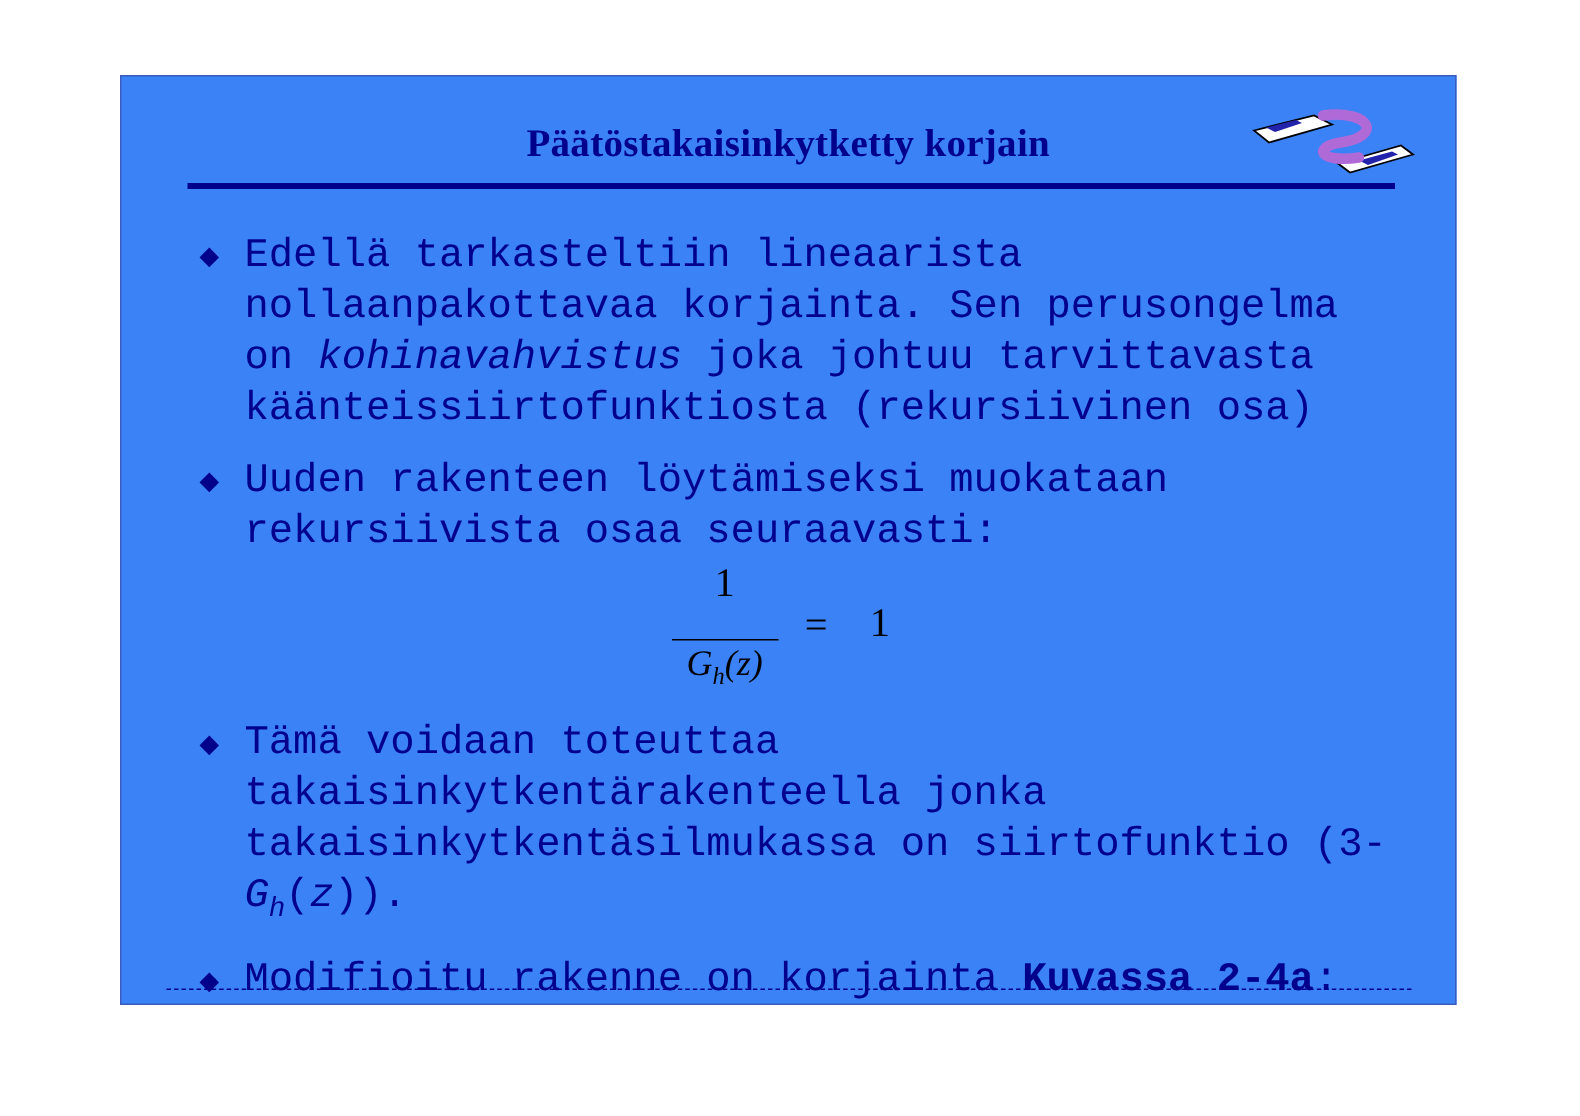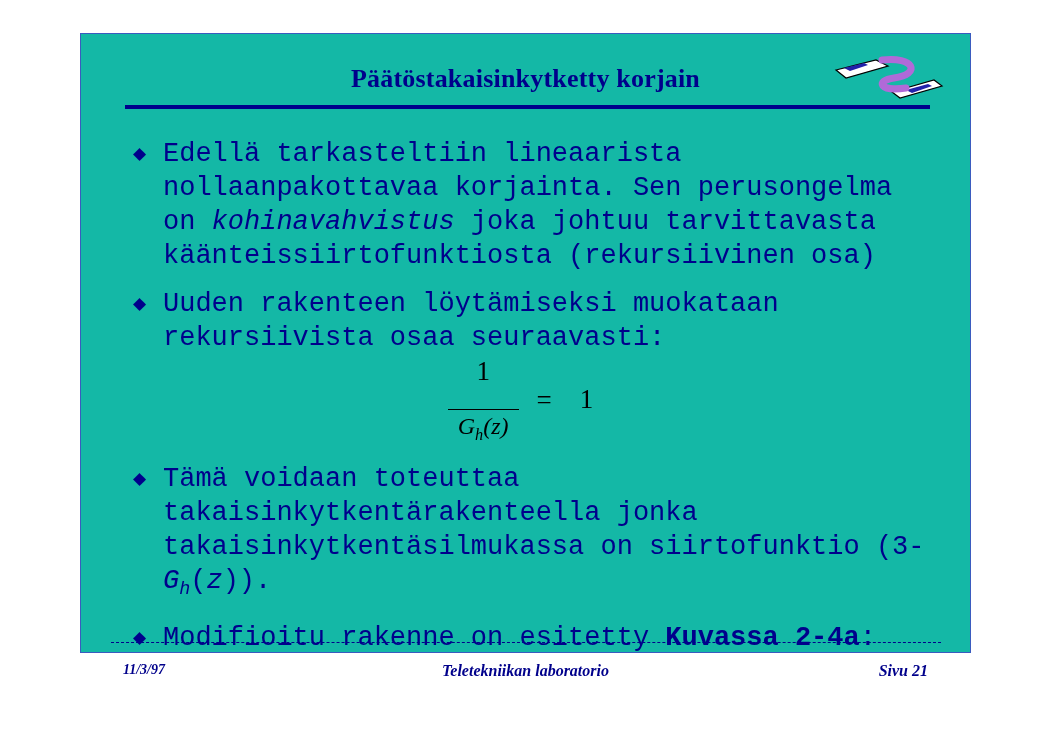--- a/index.html
+++ b/index.html
@@ -9,24 +9,24 @@
   }
   body {
     width: 1053px;
     height: 744px;
     font-family: "Liberation Serif", serif;
     overflow: hidden;
   }
   #slide {
     position: absolute;
     left: 80px;
-    top: 33px;
+    top: 50px;
     width: 891px;
     height: 620px;
-    background: #14b8a6;
+    background: #3b82f6;
     border: 1px solid #3a5bbf;
     box-sizing: border-box;
   }
   #title {
     position: absolute;
     top: 30px;
     left: 0;
     width: 100%;
     text-align: center;
     font-size: 26px;
@@ -208,25 +208,20 @@
 
   <div class="lower-bullets">
 
     <div class="bullet-row">
       <span class="bullet-mark">◆</span>
       <span class="bullet-text"><span>Tämä voidaan toteuttaa takaisinkytkentärakenteella jonka takaisinkytkentäsilmukassa on siirtofunktio (3-</span><i>G</i><span class="sub">h</span><span>(</span><i>z</i><span>)).</span></span>
     </div>
 
     <div class="bullet-row">
       <span class="bullet-mark">◆</span>
-      <span class="bullet-text"><span>Modifioitu rakenne on esitetty </span><b>Kuvassa 2-4a</b><span>:</span></span>
+      <span class="bullet-text"><span>Modifioitu rakenne on korjainta </span><b>Kuvassa 2-4a</b><span>:</span></span>
     </div>
 
   </div>
 
   <div id="footer-rule"></div>
-  <div id="footer">
-    <span id="footer-date">11/3/97</span>
-    <span id="footer-center">Teletekniikan laboratorio</span>
-    <span id="footer-page">Sivu 21</span>
-  </div>
 
 </div>
 
 </body></html>

